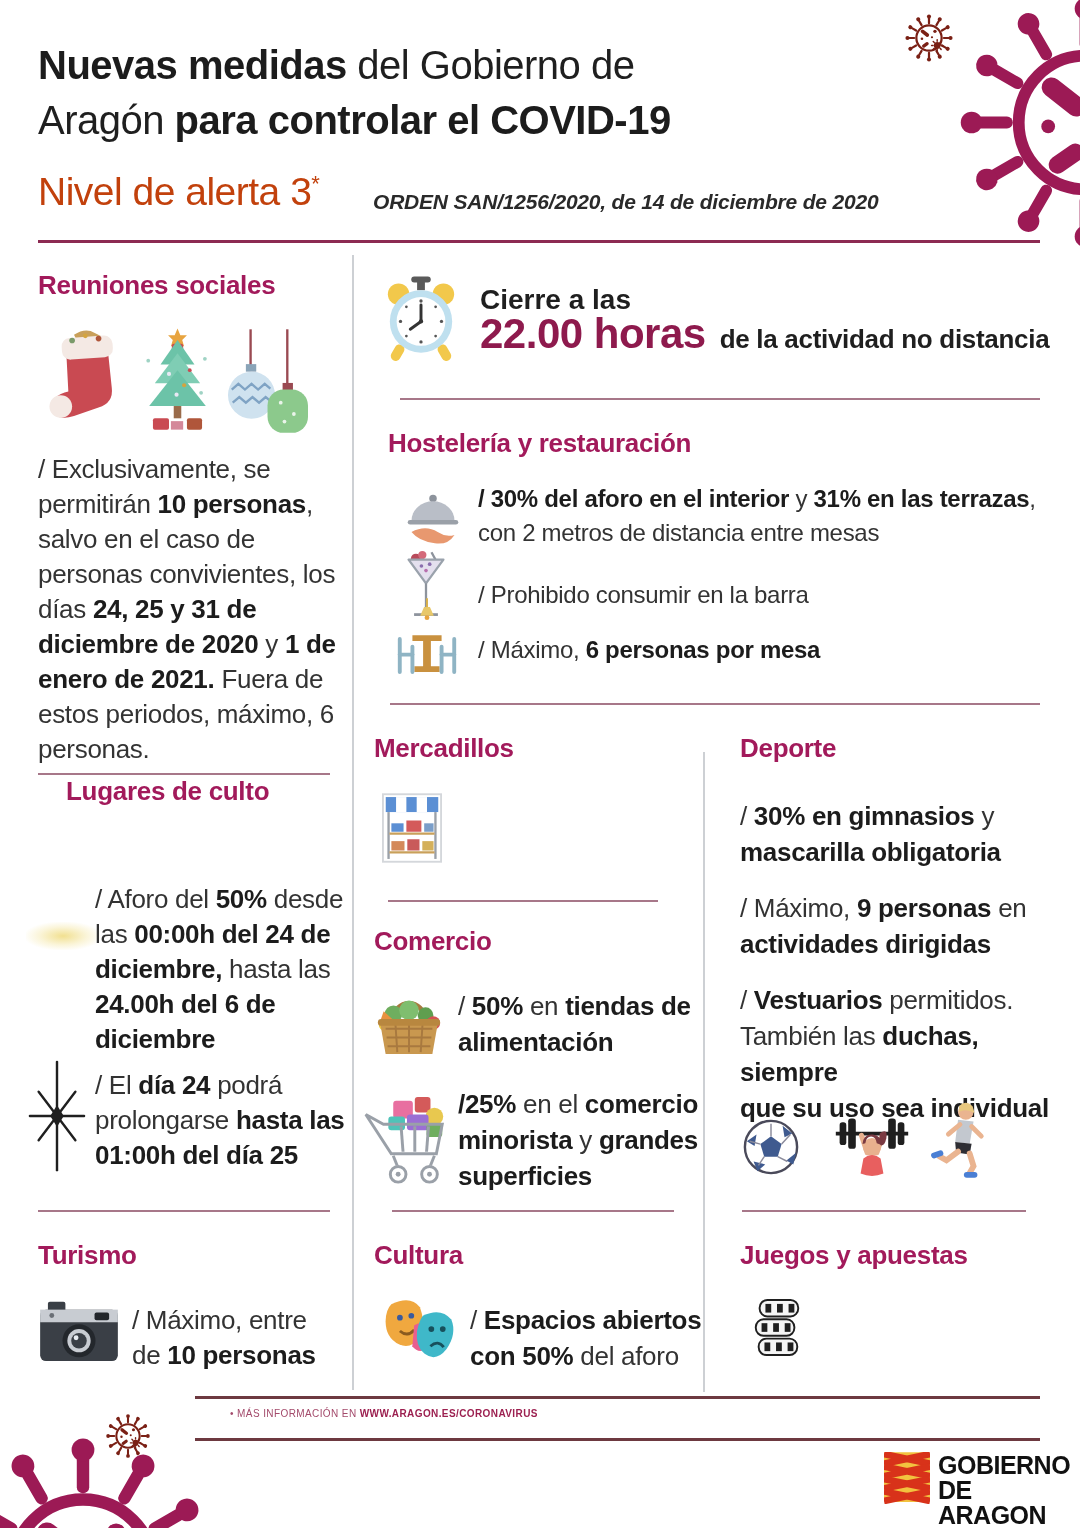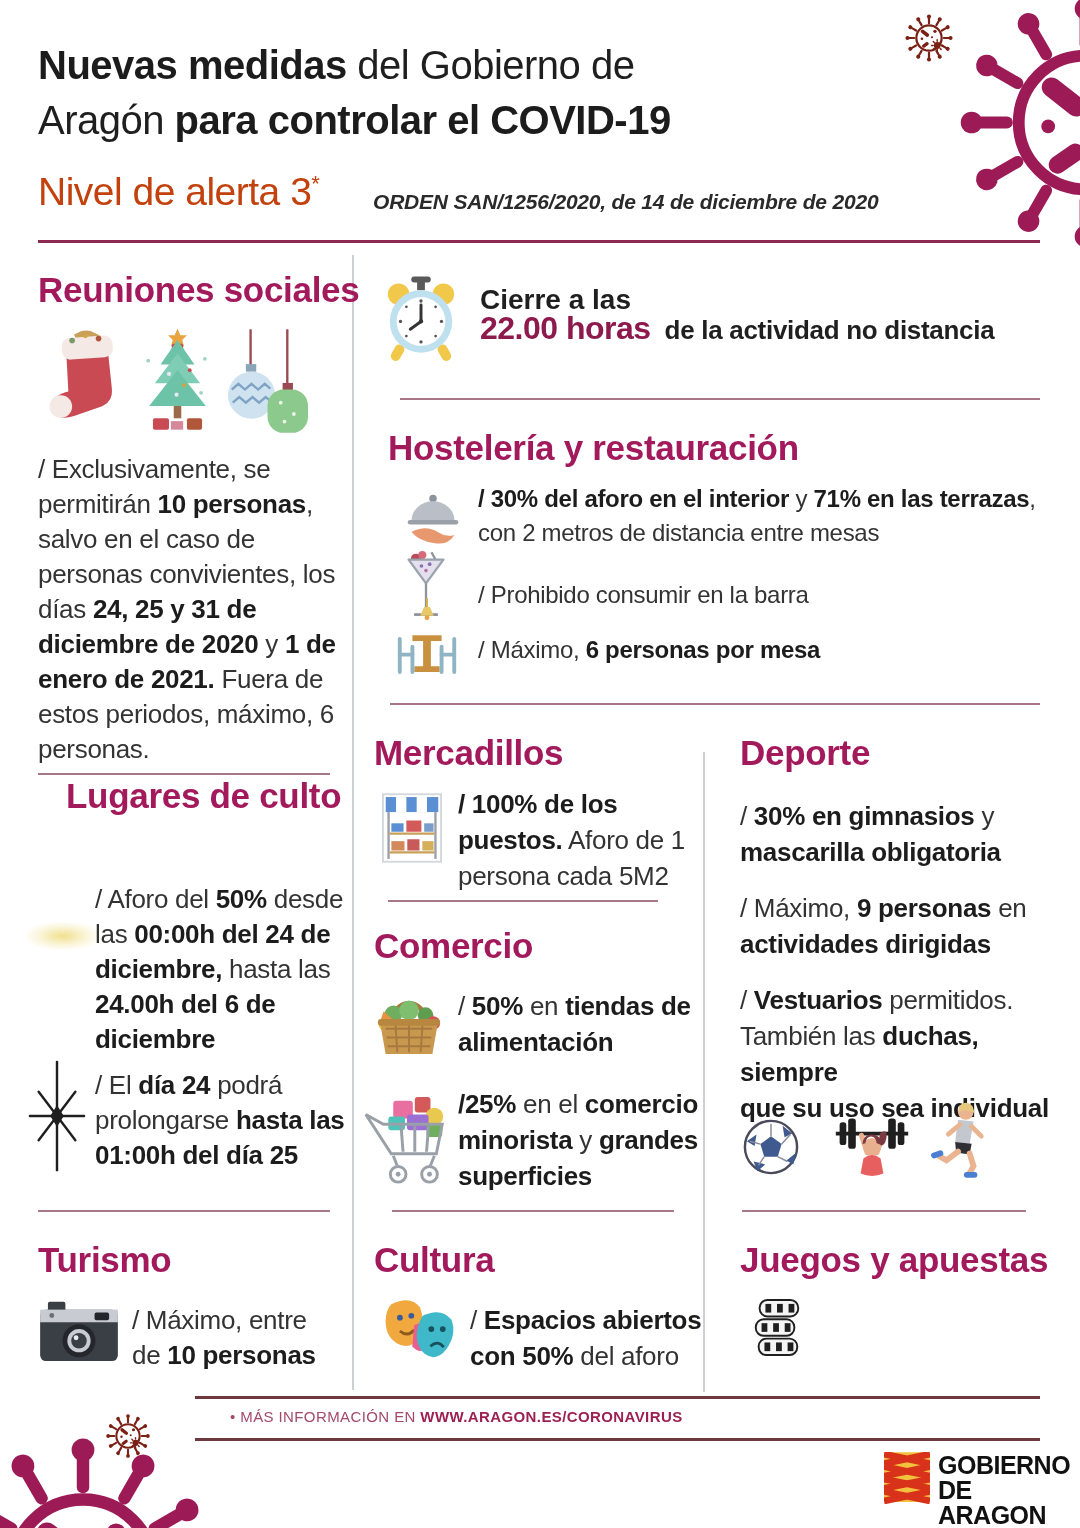--- a/index.html
+++ b/index.html
@@ -13,31 +13,31 @@
   .title-line{font-size:40px; line-height:1.28; color:#1f1f1f; letter-spacing:-0.5px; font-weight:400; white-space:nowrap;}
   .c-m{color:#9b1950; font-weight:700;}
   .b{font-weight:700; color:#1c1c1c;}
   .alert-level{font-size:39px; color:#c2410c; font-weight:400; letter-spacing:-0.5px;}
   .alert-level sup{font-size:22px;}
   .orden{font-size:21px; font-style:italic; font-weight:700; color:#2a2a2a; letter-spacing:-0.2px;}
   .rule{background:#8c2a52; height:3px;}
   .rule-thin{background:#8a4a62; height:2px; opacity:.75;}
   .vrule{background:#cdd0d4; width:2px;}
   
-  .sec-h{color:#a21a5b; font-weight:700; font-size:35px; letter-spacing:-0.3px; white-space:nowrap;}
+  .sec-h{color:#a21a5b; font-weight:700; font-size:26px; letter-spacing:-0.3px; white-space:nowrap;}
   .body-text{font-size:26px; line-height:35px; letter-spacing:-0.3px; color:#333;}
   .small-lh{line-height:34px; font-size:24px;}
   
   .closure-intro{font-size:28px; font-weight:700; color:#1f1f1f;}
   .closure-row{display:flex; align-items:baseline; gap:14px; white-space:nowrap;}
-  .closure-time{font-size:32px; font-weight:700; color:#8e1a4d; letter-spacing:-0.5px;}
+  .closure-time{font-size:42px; font-weight:700; color:#8e1a4d; letter-spacing:-0.5px;}
   .closure-detail{font-size:26px; font-weight:700; color:#1f1f1f; letter-spacing:-0.3px;}
   
   .fline{background:#6d3940; height:3px;}
-  .finfo{font-size:15px; letter-spacing:.4px; color:#a34a6b; white-space:nowrap;}
+  .finfo{font-size:10px; letter-spacing:.4px; color:#a34a6b; white-space:nowrap;}
   .finfo .b{color:#9c2050;}
   .logo-text{font-size:25px; line-height:25px; font-weight:700; color:#111; letter-spacing:-0.5px;}
   .candle-glow{background:radial-gradient(ellipse at center, rgba(238,216,116,.8) 0%, rgba(245,232,170,.45) 45%, rgba(255,255,255,0) 75%);}
   svg{display:block;}
 </style>
 </head>
 <body>
 
 <svg width="0" height="0" style="position:absolute">
   <defs>
@@ -238,21 +238,21 @@
   <div class="abs sec-h" style="left:388px;top:428px;">Hostelería y restauración</div>
 
   <div class="abs" style="left:404px;top:488px;width:58px;height:62px;">
     <svg viewBox="0 0 62 64" width="58" height="62">
       <circle cx="31" cy="10" r="4" fill="#8d939c"></circle>
       <path d="M8 34 a23 21 0 0 1 46 0 Z" fill="#b9bec7"></path>
       <rect x="4" y="33" width="54" height="5" rx="2.5" fill="#9aa0a8"></rect>
       <path d="M8 46 q15 -8 28 0 q9 6 18 3 q-7 11 -21 9 q-17 -2 -25 -12 Z" fill="#e8986f"></path>
     </svg>
   </div>
-  <div class="abs body-text small-lh" style="left:478px;top:482px;width:575px;"><span class="b">/ 30% del aforo en el interior</span><span> y </span><span class="b">71% en las terrazas</span><span>,</span><br><span>con 2 metros de distancia entre mesas</span></div>
+  <div class="abs body-text small-lh" style="left:478px;top:482px;width:575px;"><span class="b">/ 30% del aforo en el interior</span><span> y </span><span class="b">31% en las terrazas</span><span>,</span><br><span>con 2 metros de distancia entre mesas</span></div>
 
   <div class="abs" style="left:404px;top:548px;width:44px;height:80px;">
     <svg viewBox="0 0 48 82" width="44" height="80">
       <line x1="30" y1="2" x2="37" y2="15" stroke="#8d939c" stroke-width="2.5"></line>
       <circle cx="13" cy="9" r="5.5" fill="#b84a5a"></circle>
         <circle cx="20" cy="5" r="4.5" fill="#d46a7a"></circle>
       <path d="M5 10 L43 10 L24 36 Z" fill="#e4e0ee" stroke="#9aa2ac" stroke-width="2.5" stroke-linejoin="round"></path>
       <circle cx="19" cy="17" r="2" fill="#8a6fae"></circle>
         <circle cx="28" cy="15" r="2" fill="#8a6fae"></circle>
         <circle cx="24" cy="22" r="2" fill="#b86fae"></circle>
@@ -294,21 +294,20 @@
       <rect x="10" y="34" width="13" height="9" fill="#5b8fd4"></rect>
         <rect x="26" y="31" width="16" height="12" fill="#d45a5a"></rect>
         <rect x="45" y="34" width="10" height="9" fill="#7a9ec9"></rect>
       <line x1="8" y1="45" x2="56" y2="45" stroke="#c9a05a" stroke-width="2.5"></line>
       <rect x="10" y="53" width="14" height="10" fill="#d4895a"></rect>
         <rect x="27" y="51" width="13" height="12" fill="#c95a5a"></rect>
         <rect x="43" y="53" width="12" height="10" fill="#d4b05a"></rect>
       <line x1="8" y1="65" x2="56" y2="65" stroke="#c9a05a" stroke-width="2.5"></line>
     </svg>
   </div>
-  <div class="abs body-text" style="left:458px;top:786px;width:235px;line-height:36px;"><span class="b">/ 100% de los</span><br><span class="b">puestos.</span><span> Aforo de 1</span><br><span>persona cada 5M2</span></div>
   <div class="abs rule-thin" style="left:388px;top:900px;width:270px;"></div>
 
   <div class="abs sec-h" style="left:374px;top:926px;">Comercio</div>
   <div class="abs" style="left:372px;top:984px;width:74px;height:74px;">
     <svg viewBox="0 0 76 76" width="74" height="74">
       <path d="M22 36 a16 16 0 0 1 32 0" stroke="#a8793f" stroke-width="5" fill="none"></path>
       <circle cx="22" cy="31" r="9" fill="#6fae5f"></circle>
         <circle cx="38" cy="27" r="10" fill="#7fbe6f"></circle>
         <circle cx="55" cy="32" r="8" fill="#5f9e4f"></circle>
       <polygon points="12,28 23,38 7,42" fill="#e8923f"></polygon>

